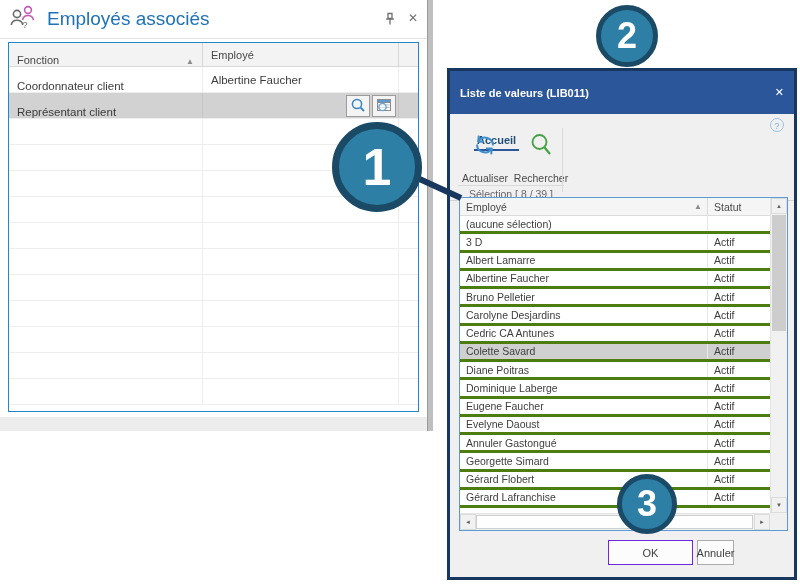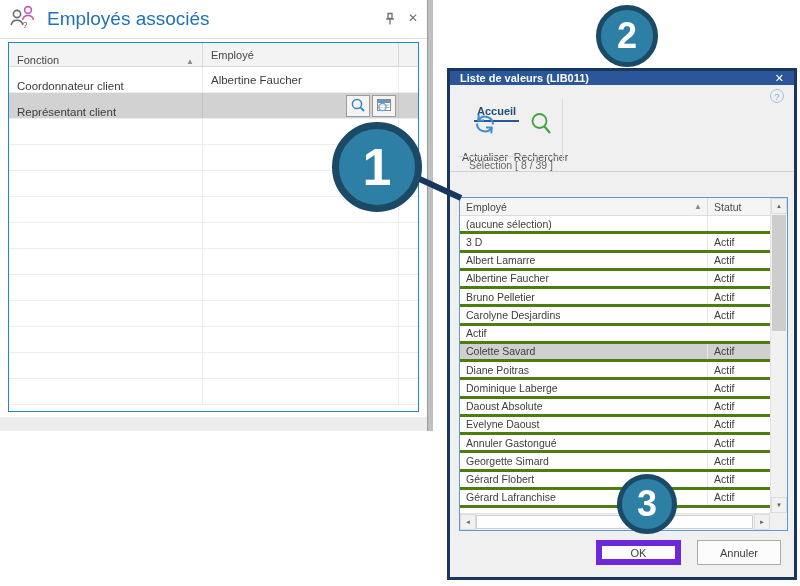--- a/index.html
+++ b/index.html
@@ -36,30 +36,30 @@
     display:flex; align-items:center; font-size:11.5px; color:#3c3c3c; }
   .lc3 { width:19px; }
   .sort-arrow { font-size:8px; color:#8b8b8b; }
   .cell-btns { margin-left:auto; display:flex; gap:2px; margin-right:2px; }
   .mini-btn { width:24px; height:22px; background:#f4f4f4; border:1px solid #9c9c9c;
     display:flex; align-items:center; justify-content:center; }
 
   
   .dialog { position:absolute; left:447px; top:68px; width:350px; height:512px;
     border:3px solid #17375e; background:#f0f0f0; z-index:1; }
-  .dlg-titlebar { height:14px; background:#2b579a; display:flex; align-items:center; padding:0 10px; }
+  .dlg-titlebar { height:43px; background:#2b579a; display:flex; align-items:center; padding:0 10px; }
   .dlg-title { flex:1; font-size:11px; font-weight:bold; color:#fff; }
   .dlg-close { color:#fff; font-size:11px; }
   .ribbon { position:relative; height:87px; background:#f0f0f0; border-bottom:1px solid #d2d2d2; }
   .tab { position:absolute; left:24px; top:20px; font-size:11px; font-weight:bold;
     color:#1f4e79; padding:0 3px 3px 3px; border-bottom:2px solid #2b579a; }
   .help { position:absolute; right:10px; top:4px; width:14px; height:14px;
     border:1px solid #9dc3e6; border-radius:50%; color:#84aed6; font-size:9.5px;
     display:flex; align-items:center; justify-content:center; }
-  .rbtn { position:absolute; top:26px; height:52px; display:flex; flex-direction:column;
+  .rbtn { position:absolute; top:18px; height:52px; display:flex; flex-direction:column;
     align-items:center; justify-content:space-between; }
   .rbtn-refresh { left:8px; width:54px; }
   .rbtn-search { left:62px; width:58px; }
   .rbtn-label { font-size:10.5px; color:#4a4a4a; }
   .group-line { position:absolute; left:8px; top:71px; width:106px; border-top:1px solid #d9d9d9; }
   .group-label { position:absolute; left:8px; top:74px; width:106px; text-align:center;
     font-size:10.5px; color:#666; }
   .vsep { position:absolute; left:112px; top:14px; height:64px; border-left:1px solid #d9d9d9; }
 
   .lov { position:absolute; left:9px; top:126px; width:329px; height:334px;
@@ -91,22 +91,22 @@
   .hs-btn { position:absolute; top:0; width:16px; height:16px; background:#f1f1f1;
     border:1px solid #dcdcdc; display:flex; align-items:center; justify-content:center;
     font-size:6px; color:#5f5f5f; }
   .hs-left { left:0; } .hs-right { right:0; }
   .hs-thumb { position:absolute; left:16px; right:17px; top:1px; height:14px;
     background:#fefefe; border:1px solid #cfcfcf; }
   .corner { position:absolute; right:0; bottom:0; width:17px; height:17px; background:#f0f0f0; }
 
   .dlg-btn { position:absolute; top:469px; height:25px; display:flex; align-items:center;
     justify-content:center; font-size:11px; color:#404040; background:#fcfcfc; }
-  .btn-ok { left:146px; width:85px; border:6px solid #6d28d9; }
-  .btn-cancel { left:247px; width:84px; border:1px solid #ababab; }
+  .btn-ok { left:158px; width:85px; border:1px solid #6d28d9; }
+  .btn-cancel { left:247px; width:37px; border:1px solid #ababab; }
 
   
   .callout { position:absolute; border-radius:50%; background:#2e7fa6; border:5px solid #1b4a66;
     color:#fff; font-weight:bold; display:flex; align-items:center; justify-content:center;
     z-index:10; }
   #callout-1 { left:332px; top:122px; width:90px; height:90px; border-width:7px; font-size:52px; }
   #callout-2 { left:596px; top:5px; width:62px; height:62px; font-size:36px; }
   #callout-3 { left:617px; top:474px; width:60px; height:60px; font-size:36px; }
   .connector { position:absolute; left:405px; top:168px; width:62px; height:36px; z-index:9; }
 </style>
@@ -296,36 +296,37 @@
           </div>
           <div class="lov-row">
             <div class="lov-c1">Bruno Pelletier</div>
             <div class="lov-c2">Actif</div>
           </div>
           <div class="lov-row">
             <div class="lov-c1">Carolyne Desjardins</div>
             <div class="lov-c2">Actif</div>
           </div>
           <div class="lov-row">
+            <div class="lov-c1">Cedric CA Antunes</div>
             <div class="lov-c2">Actif</div>
           </div>
           <div class="lov-row selected">
             <div class="lov-c1">Colette Savard</div>
             <div class="lov-c2">Actif</div>
           </div>
           <div class="lov-row">
             <div class="lov-c1">Diane Poitras</div>
             <div class="lov-c2">Actif</div>
           </div>
           <div class="lov-row">
             <div class="lov-c1">Dominique Laberge</div>
             <div class="lov-c2">Actif</div>
           </div>
           <div class="lov-row">
-            <div class="lov-c1">Daoust Absolute</div>
+            <div class="lov-c1">Eugene Faucher</div>
             <div class="lov-c2">Actif</div>
           </div>
           <div class="lov-row">
             <div class="lov-c1">Evelyne Daoust</div>
             <div class="lov-c2">Actif</div>
           </div>
           <div class="lov-row">
             <div class="lov-c1">Annuler Gastongué</div>
             <div class="lov-c2">Actif</div>
           </div>

